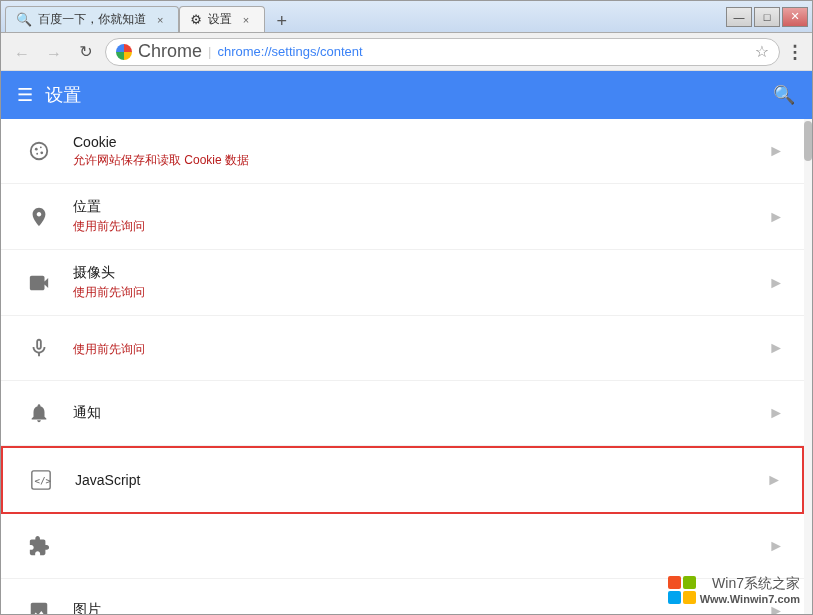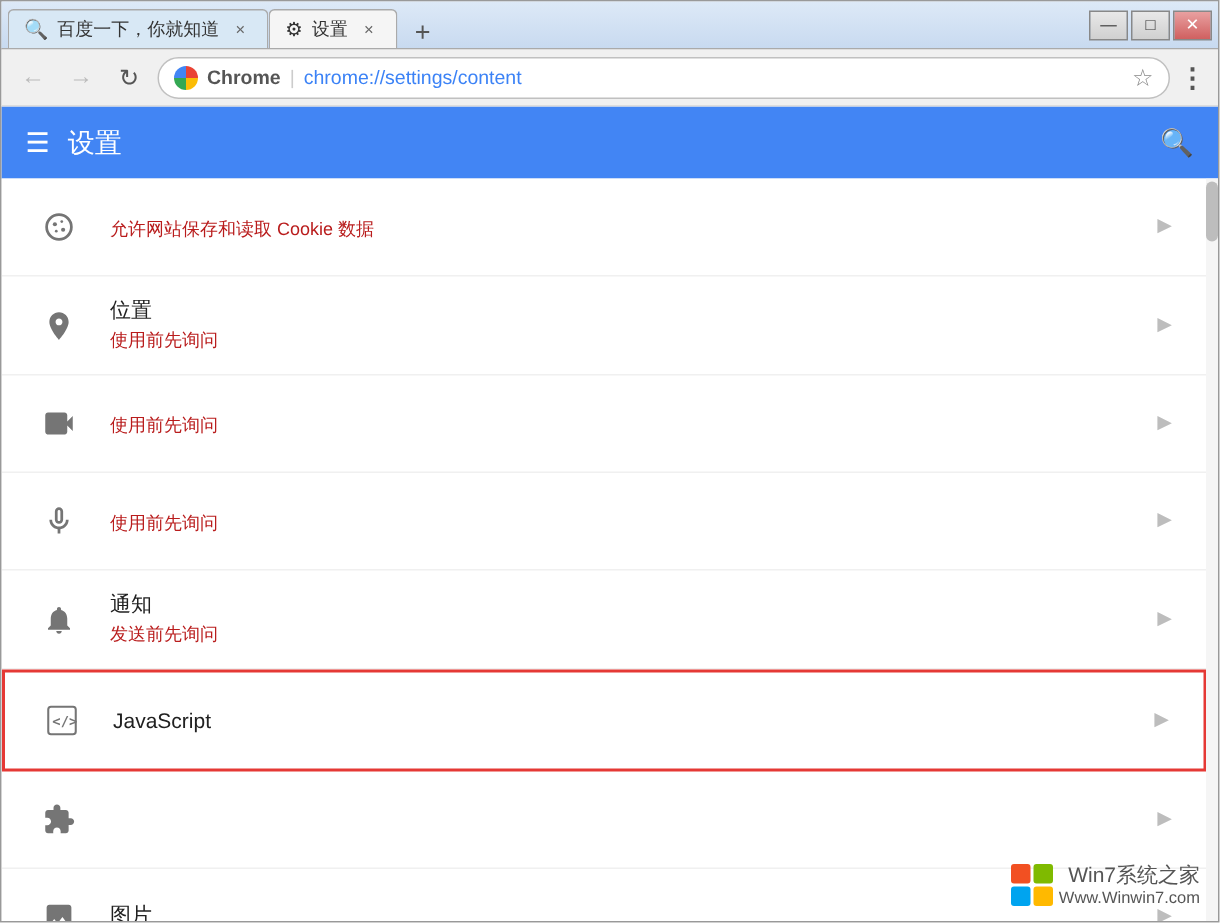--- a/index.html
+++ b/index.html
@@ -334,21 +334,21 @@
     </div>
   </div>
 
   <div class="nav-bar">
     <div class="nav-btn disabled">←</div>
     <div class="nav-btn disabled">→</div>
     <div class="nav-btn">↻</div>
 
     <div class="address-bar">
       <div class="address-chrome-icon"></div>
-      <span style="color:#555;font-size:13px;font-weight:bold;">Chrome</span>
+      <span style="color:#555;font-size:18px;">Chrome</span>
       <span style="color:#ccc;font-size:13px;">|</span>
       <span style="color:#3b82f6;font-size:13px;">chrome://settings/content</span>
       <span class="star-btn">☆</span>
     </div>
 
     <div class="menu-btn">⋮</div>
   </div>
 
   <div class="browser-content">
 
@@ -365,20 +365,21 @@
           <div class="item-icon">
             <svg class="icon-svg" viewBox="0 0 24 24" fill="#757575">
                 <circle cx="12" cy="12" r="9" stroke="#757575" stroke-width="2" fill="none"></circle>
                 <circle cx="9" cy="10" r="1.5" fill="#757575"></circle>
                 <circle cx="14" cy="8" r="1" fill="#757575"></circle>
                 <circle cx="15" cy="14" r="1.5" fill="#757575"></circle>
                 <circle cx="10" cy="15" r="1" fill="#757575"></circle>
               </svg>
           </div>
           <div class="item-content">
+            <div class="item-title">Cookie</div>
             <div class="item-subtitle">允许网站保存和读取 Cookie 数据</div>
           </div>
           <span class="item-arrow">►</span>
         </div>
 
         <div class="settings-item">
           <div class="item-icon">
             <svg class="icon-svg" viewBox="0 0 24 24" fill="#757575">
                 <path d="M12 2C8.13 2 5 5.13 5 9c0 5.25 7 13 7 13s7-7.75 7-13c0-3.87-3.13-7-7-7zm0 9.5c-1.38 0-2.5-1.12-2.5-2.5S10.62 6.5 12 6.5s2.5 1.12 2.5 2.5-1.12 2.5-2.5 2.5z"></path>
               </svg>
@@ -390,20 +391,21 @@
           <span class="item-arrow">►</span>
         </div>
 
         <div class="settings-item">
           <div class="item-icon">
             <svg class="icon-svg" viewBox="0 0 24 24" fill="#757575">
                 <path d="M18 10.48V6c0-1.1-.9-2-2-2H4C2.9 4 2 4.9 2 6v12c0 1.1.9 2 2 2h12c1.1 0 2-.9 2-2v-4.48l4 3.98v-11l-4 3.98z"></path>
               </svg>
           </div>
           <div class="item-content">
+            <div class="item-title">摄像头</div>
             <div class="item-subtitle">使用前先询问</div>
           </div>
           <span class="item-arrow">►</span>
         </div>
 
         <div class="settings-item">
           <div class="item-icon">
             <svg class="icon-svg" viewBox="0 0 24 24" fill="#757575">
                 <path d="M12 14c1.66 0 3-1.34 3-3V5c0-1.66-1.34-3-3-3S9 3.34 9 5v6c0 1.66 1.34 3 3 3zm-1-9c0-.55.45-1 1-1s1 .45 1 1v6c0 .55-.45 1-1 1s-1-.45-1-1V5zm6 6c0 2.76-2.24 5-5 5s-5-2.24-5-5H5c0 3.53 2.61 6.43 6 6.92V21h2v-3.08c3.39-.49 6-3.39 6-6.92h-2z"></path>
               </svg>
@@ -415,21 +417,20 @@
         </div>
 
         <div class="settings-item">
           <div class="item-icon">
             <svg class="icon-svg" viewBox="0 0 24 24" fill="#757575">
                 <path d="M12 22c1.1 0 2-.9 2-2h-4c0 1.1.9 2 2 2zm6-6v-5c0-3.07-1.64-5.64-4.5-6.32V4c0-.83-.67-1.5-1.5-1.5s-1.5.67-1.5 1.5v.68C7.63 5.36 6 7.92 6 11v5l-2 2v1h16v-1l-2-2z"></path>
               </svg>
           </div>
           <div class="item-content">
             <div class="item-title">通知</div>
-            <div class="item-subtitle">发送前先询问</div>
           </div>
           <span class="item-arrow">►</span>
         </div>
 
         <div class="settings-item highlighted">
           <div class="item-icon">
             <svg class="icon-svg" viewBox="0 0 24 24" fill="#757575">
   <rect x="2" y="2" width="20" height="20" rx="2" stroke="#757575" stroke-width="1.5" fill="none"></rect>
   <text x="5" y="16" font-size="10" fill="#757575" font-family="monospace" font-weight="bold">&lt;/&gt;</text>
 </svg>
@@ -474,20 +475,20 @@
         <div style="display:flex;align-items:center;justify-content:flex-end;gap:4px;">
 
           <svg width="28" height="28" viewBox="0 0 28 28">
             <rect x="0" y="0" width="13" height="13" rx="2" fill="#f25022"></rect>
             <rect x="15" y="0" width="13" height="13" rx="2" fill="#7fba00"></rect>
             <rect x="0" y="15" width="13" height="13" rx="2" fill="#00a4ef"></rect>
             <rect x="15" y="15" width="13" height="13" rx="2" fill="#ffb900"></rect>
           </svg>
           <div>
             <div style="font-size:14px;color:#555;line-height:1.3;">Win7系统之家</div>
-            <div style="font-size:11px;color:#555;line-height:1.3;">Www.Winwin7.com</div>
+            <div style="font-size:11px;color:#555;line-height:1.3;font-weight:bold;">Www.Winwin7.com</div>
           </div>
         </div>
       </div>
 
     </div>
   </div>
 </div>
 
 </body></html>

